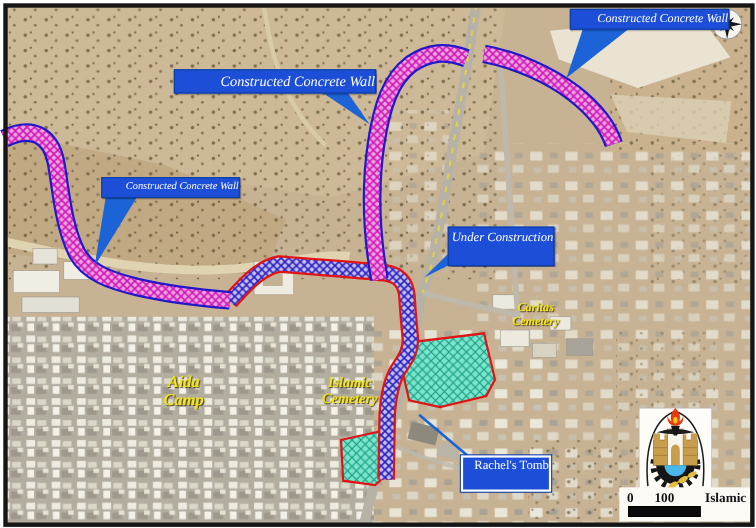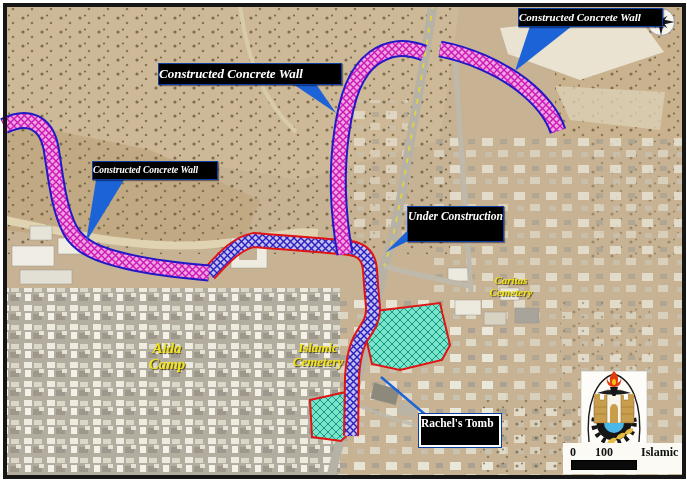--- a/index.html
+++ b/index.html
@@ -1,20 +1,20 @@
 <!DOCTYPE html>
 <html><head>
 <meta charset="utf-8">
 <style>
   html,body{margin:0;padding:0;background:#ffffff;}
   .stage{position:relative;width:687px;height:480px;background:#ffffff;overflow:hidden;
          font-family:"Liberation Serif","DejaVu Serif",serif;}
   svg.map{position:absolute;left:0;top:0;}
-  .lbl{position:absolute;background:#000000;color:#fff;font-style:italic;font-weight:bold;
-       text-align:left;border:1px solid #0c3fa0;box-sizing:border-box;white-space:nowrap;
+  .lbl{position:absolute;background:#1d4ed8;color:#fff;font-style:italic;font-weight:normal;
+       text-align:right;border:1px solid #0c3fa0;box-sizing:border-box;white-space:nowrap;
        box-shadow:1px 1px 1px rgba(0,0,30,.45);}
   .lbl.rachel{font-style:normal;border:2px solid #ffffff;box-shadow:0 0 0 1px #0c3fa0;}
   .place{position:absolute;color:#f2e416;font-weight:bold;font-style:italic;text-align:center;
          line-height:1.08;text-shadow:1px 1px 1px rgba(45,35,0,.85);}
   .scalebar{position:absolute;left:563px;top:443px;width:119px;height:31px;background:#fbfaf5;
             font-weight:bold;font-size:12px;color:#111;}
   .scalebar .s0{position:absolute;left:7px;top:2px;}
   .scalebar .s100{position:absolute;left:32px;top:2px;text-align:right;}
   .scalebar .sunit{position:absolute;left:78px;top:2px;}
   .scalebar .bar{position:absolute;left:8px;top:17px;width:64px;height:8px;background:#0a0a0a;border:1px solid #000;}
@@ -166,21 +166,21 @@
   <div class="lbl rachel" style="left:419px;top:414px;width:82px;height:33px;font-size:11.5px;line-height:15px">Rachel's Tomb</div>
 
   <div class="place" style="left:279px;top:341px;width:78px;font-size:13px">
     <div>Islamic</div>
     <div>Cemetery</div>
   </div>
   <div class="place" style="left:128px;top:340px;width:78px;font-size:15px">
     <div>Aida</div>
     <div>Camp</div>
   </div>
-  <div class="place" style="left:476px;top:275px;width:70px;font-size:11px">
+  <div class="place" style="left:452px;top:275px;width:70px;font-size:11px">
     <div>Caritas</div>
     <div>Cemetery</div>
   </div>
 
   <div class="scalebar">
     <span class="s0">0</span>
     <span class="s100">100</span>
     <span class="sunit">Islamic</span>
     <div class="bar"></div>
   </div>

